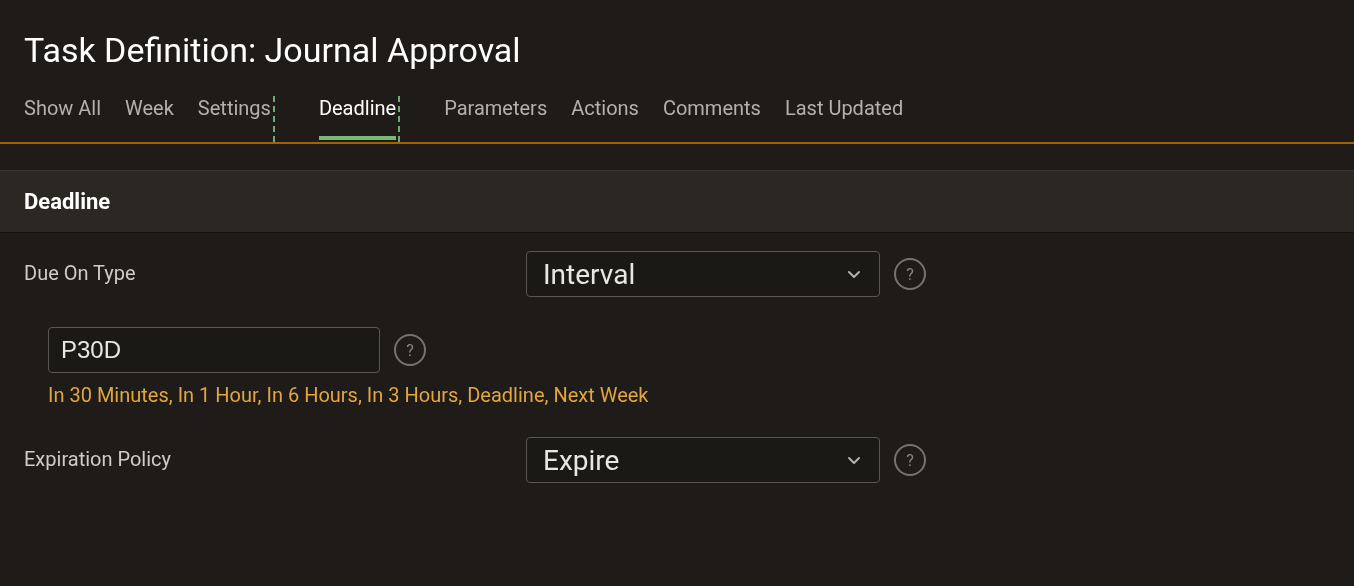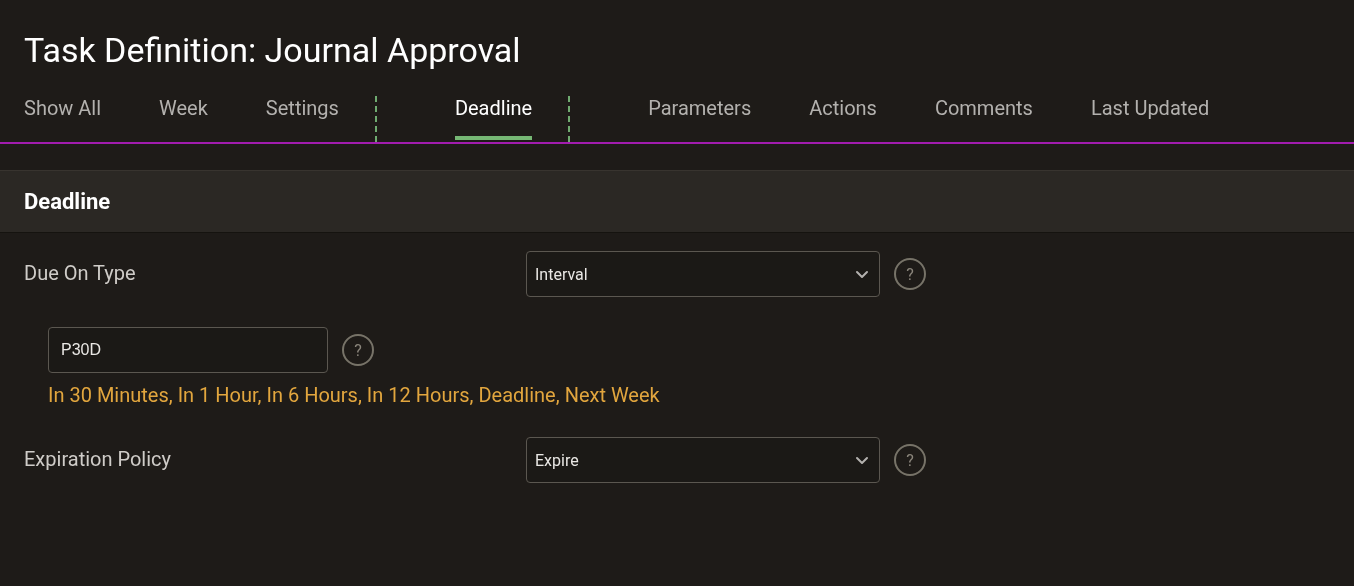--- a/index.html
+++ b/index.html
@@ -1,30 +1,30 @@
 <!DOCTYPE html>
 <html><head>
 <meta charset="utf-8">
 <style>
 html,body{margin:0;padding:0;background:#1e1b18;color:#ccc;font-family:-apple-system,BlinkMacSystemFont,"Segoe UI",Roboto,Helvetica,Arial,sans-serif;width:1354px;height:586px;overflow:hidden}
 .page-title{font-size:34px;font-weight:400;color:#fff;padding:30px 0 26px 24px}
-.tabs{display:flex;gap:58px;padding:0 24px;border-bottom:2px solid #a21caf;position:relative;height:46px;align-items:flex-start}
+.tabs{display:flex;gap:24px;padding:0 24px;border-bottom:2px solid #a16207;position:relative;height:46px;align-items:flex-start}
 .tab{font-size:20px;color:#b3b1ae;cursor:pointer;padding-bottom:18px;position:relative}
 .tab.active{color:#fff}
 .tab.active::after{content:"";position:absolute;left:0;right:0;bottom:-2px;height:4px;background:#76b874}
 .tab-sep{position:relative;width:0;height:44px}
 .tab-sep::before{content:"";position:absolute;left:-22px;top:0;bottom:-2px;border-left:2px dashed #6fab70}
 .section-header{background:#2b2824;color:#fff;font-size:22px;font-weight:700;padding:18px 24px;margin-top:26px;border-top:1px solid #38342f;border-bottom:1px solid #15130f}
 .form-area{padding:18px 24px}
 .row{display:flex;align-items:flex-start;margin-bottom:30px}
 .label{width:478px;color:#cfccc8;font-size:20px;padding-top:10px}
 .control-col{margin-left:24px;display:flex;flex-direction:column}
 .control-line{display:flex;align-items:center}
-.select{display:flex;align-items:center;justify-content:space-between;width:354px;height:46px;border:1px solid #5b5750;border-radius:4px;background:#1b1916;color:#e9e7e4;font-size:16px;padding:0 8px;cursor:pointer;box-sizing:border-box}
-.input{width:280px;height:46px;border:1px solid #5b5750;border-radius:4px;background:#1b1916;color:#e9e7e4;font-size:16px;padding:0 12px;box-sizing:border-box;outline:none}
+.select{display:flex;align-items:center;justify-content:space-between;width:354px;height:46px;border:1px solid #5b5750;border-radius:4px;background:#1b1916;color:#e9e7e4;font-size:28px;padding:0 16px;cursor:pointer;box-sizing:border-box}
+.input{width:332px;height:46px;border:1px solid #5b5750;border-radius:4px;background:#1b1916;color:#e9e7e4;font-size:24px;padding:0 12px;box-sizing:border-box;outline:none}
 .chev{width:18px;height:18px;display:flex;align-items:center;justify-content:center}
 .chev svg{stroke:#b3b1ae}
 .help{width:28px;height:28px;border:2px solid #777368;border-radius:50%;display:flex;align-items:center;justify-content:center;margin-left:14px;color:#8a857b;font-size:16px;cursor:pointer}
 .hints{margin-top:10px;font-size:20px}
 .hint{color:#e2a63e;cursor:pointer}
 .hint.sep{color:#e2a63e}
 </style>
 </head>
 <body>
 
@@ -67,21 +67,21 @@
   <div class="row">
     <div class="control-col">
       <div class="control-line">
         <input class="input" value="P30D" style="">
         <div class="help">?</div>
       </div>
       <div class="hints">
         <span class="hint">In 30 Minutes</span><span class="hint sep">, </span>
         <span class="hint">In 1 Hour</span><span class="hint sep">, </span>
         <span class="hint">In 6 Hours</span><span class="hint sep">, </span>
-        <span class="hint">In 12 Hours</span><span class="hint sep">, </span>
+        <span class="hint">In 3 Hours</span><span class="hint sep">, </span>
         <span class="hint">Deadline</span><span class="hint sep">, </span>
         <span class="hint">Next Week</span>
       </div>
     </div>
   </div>
 
   <div class="row" style="margin-bottom:0">
     <div class="label">Expiration Policy</div>
     <div class="control-col">
       <div class="control-line">

